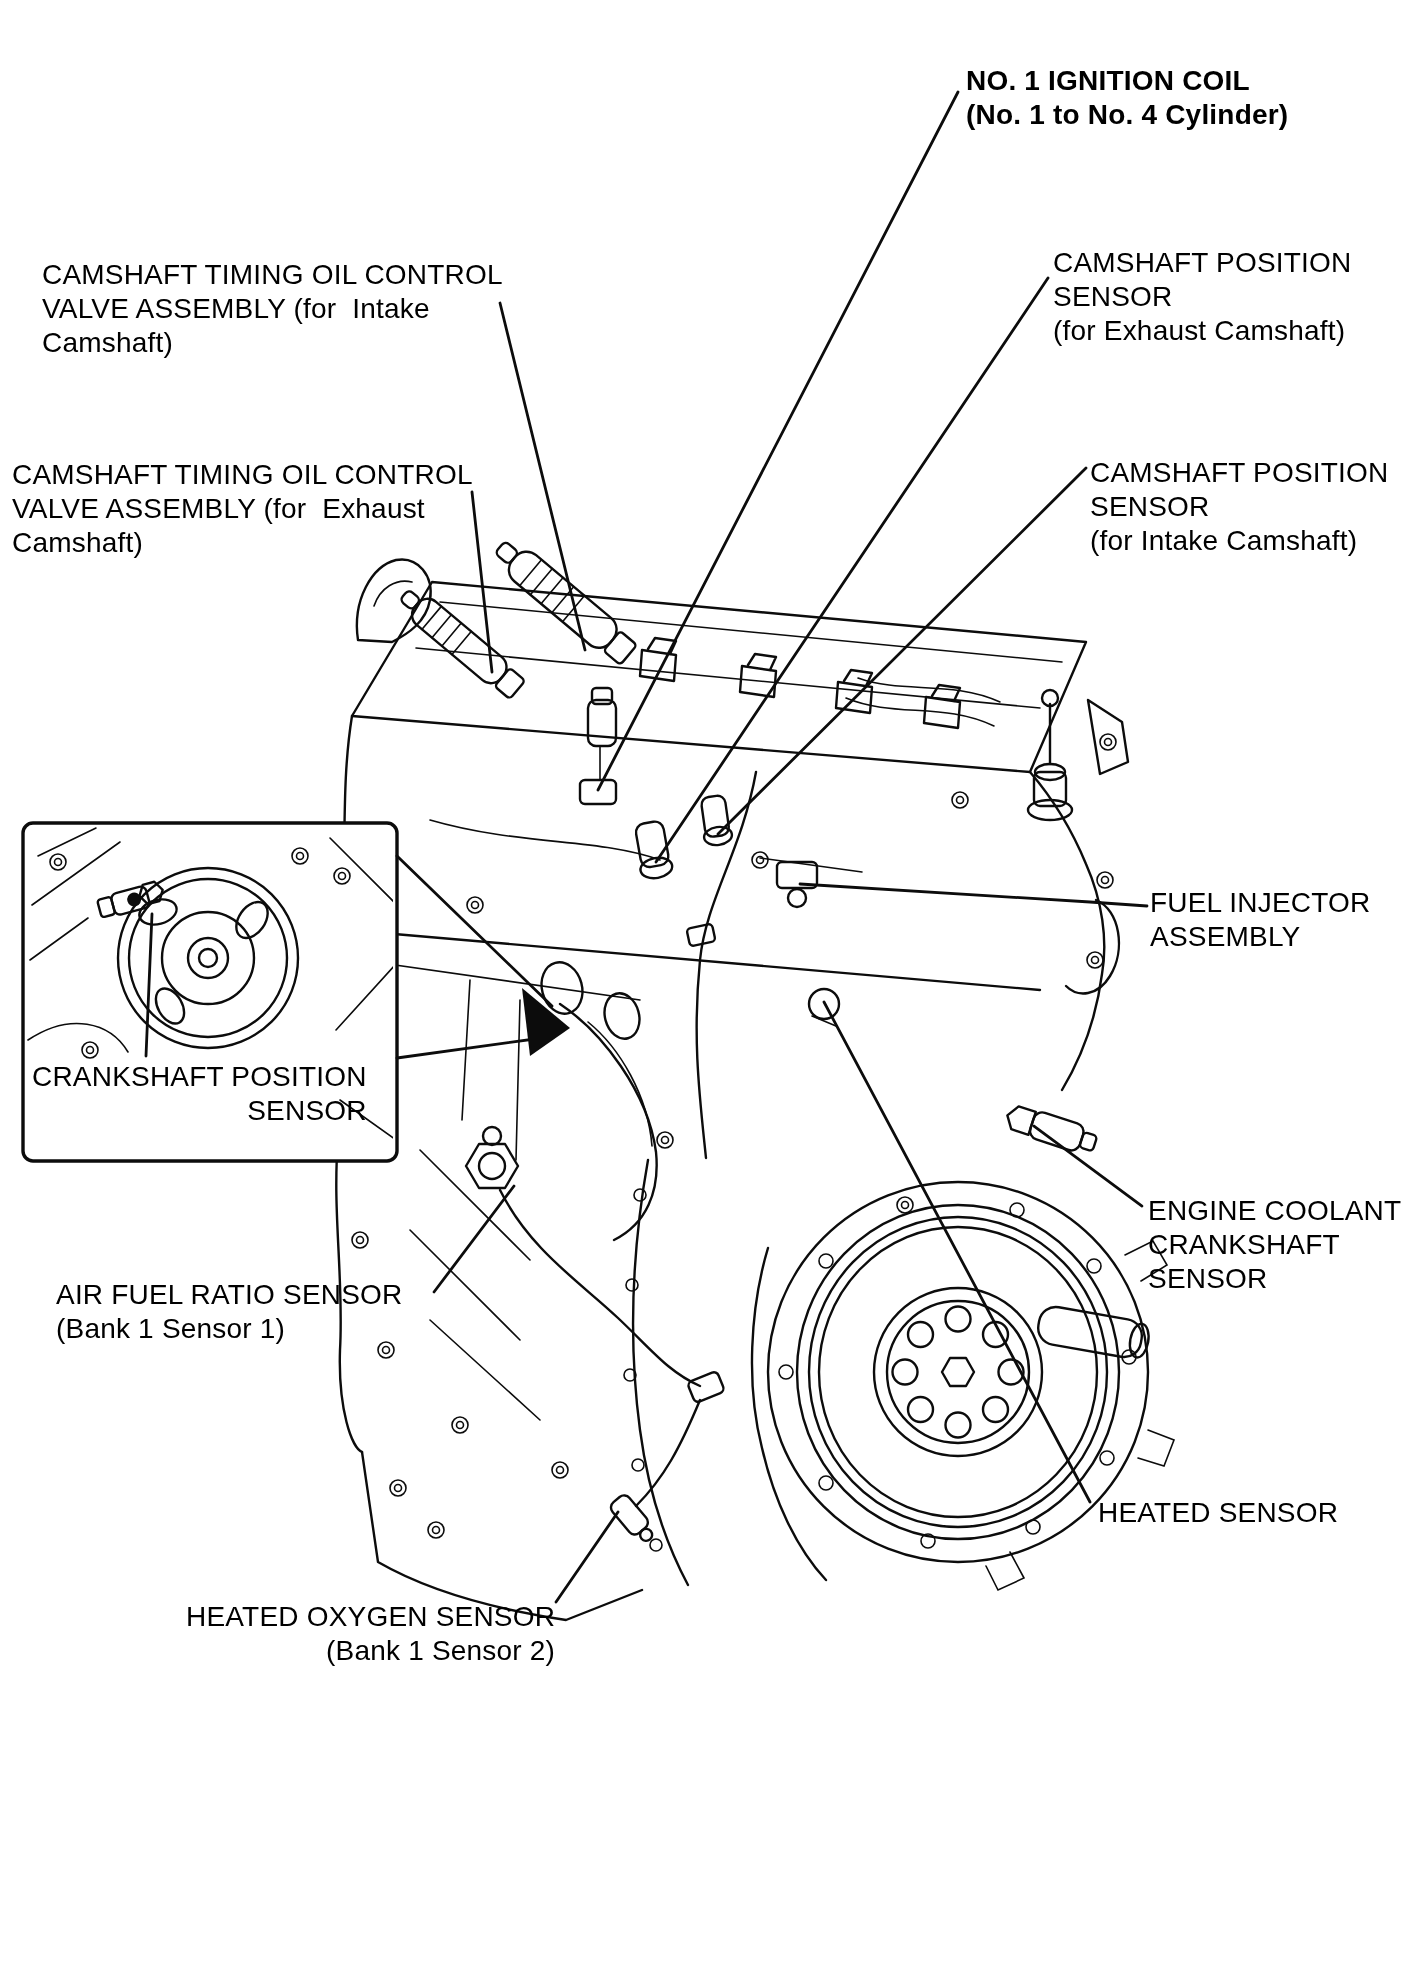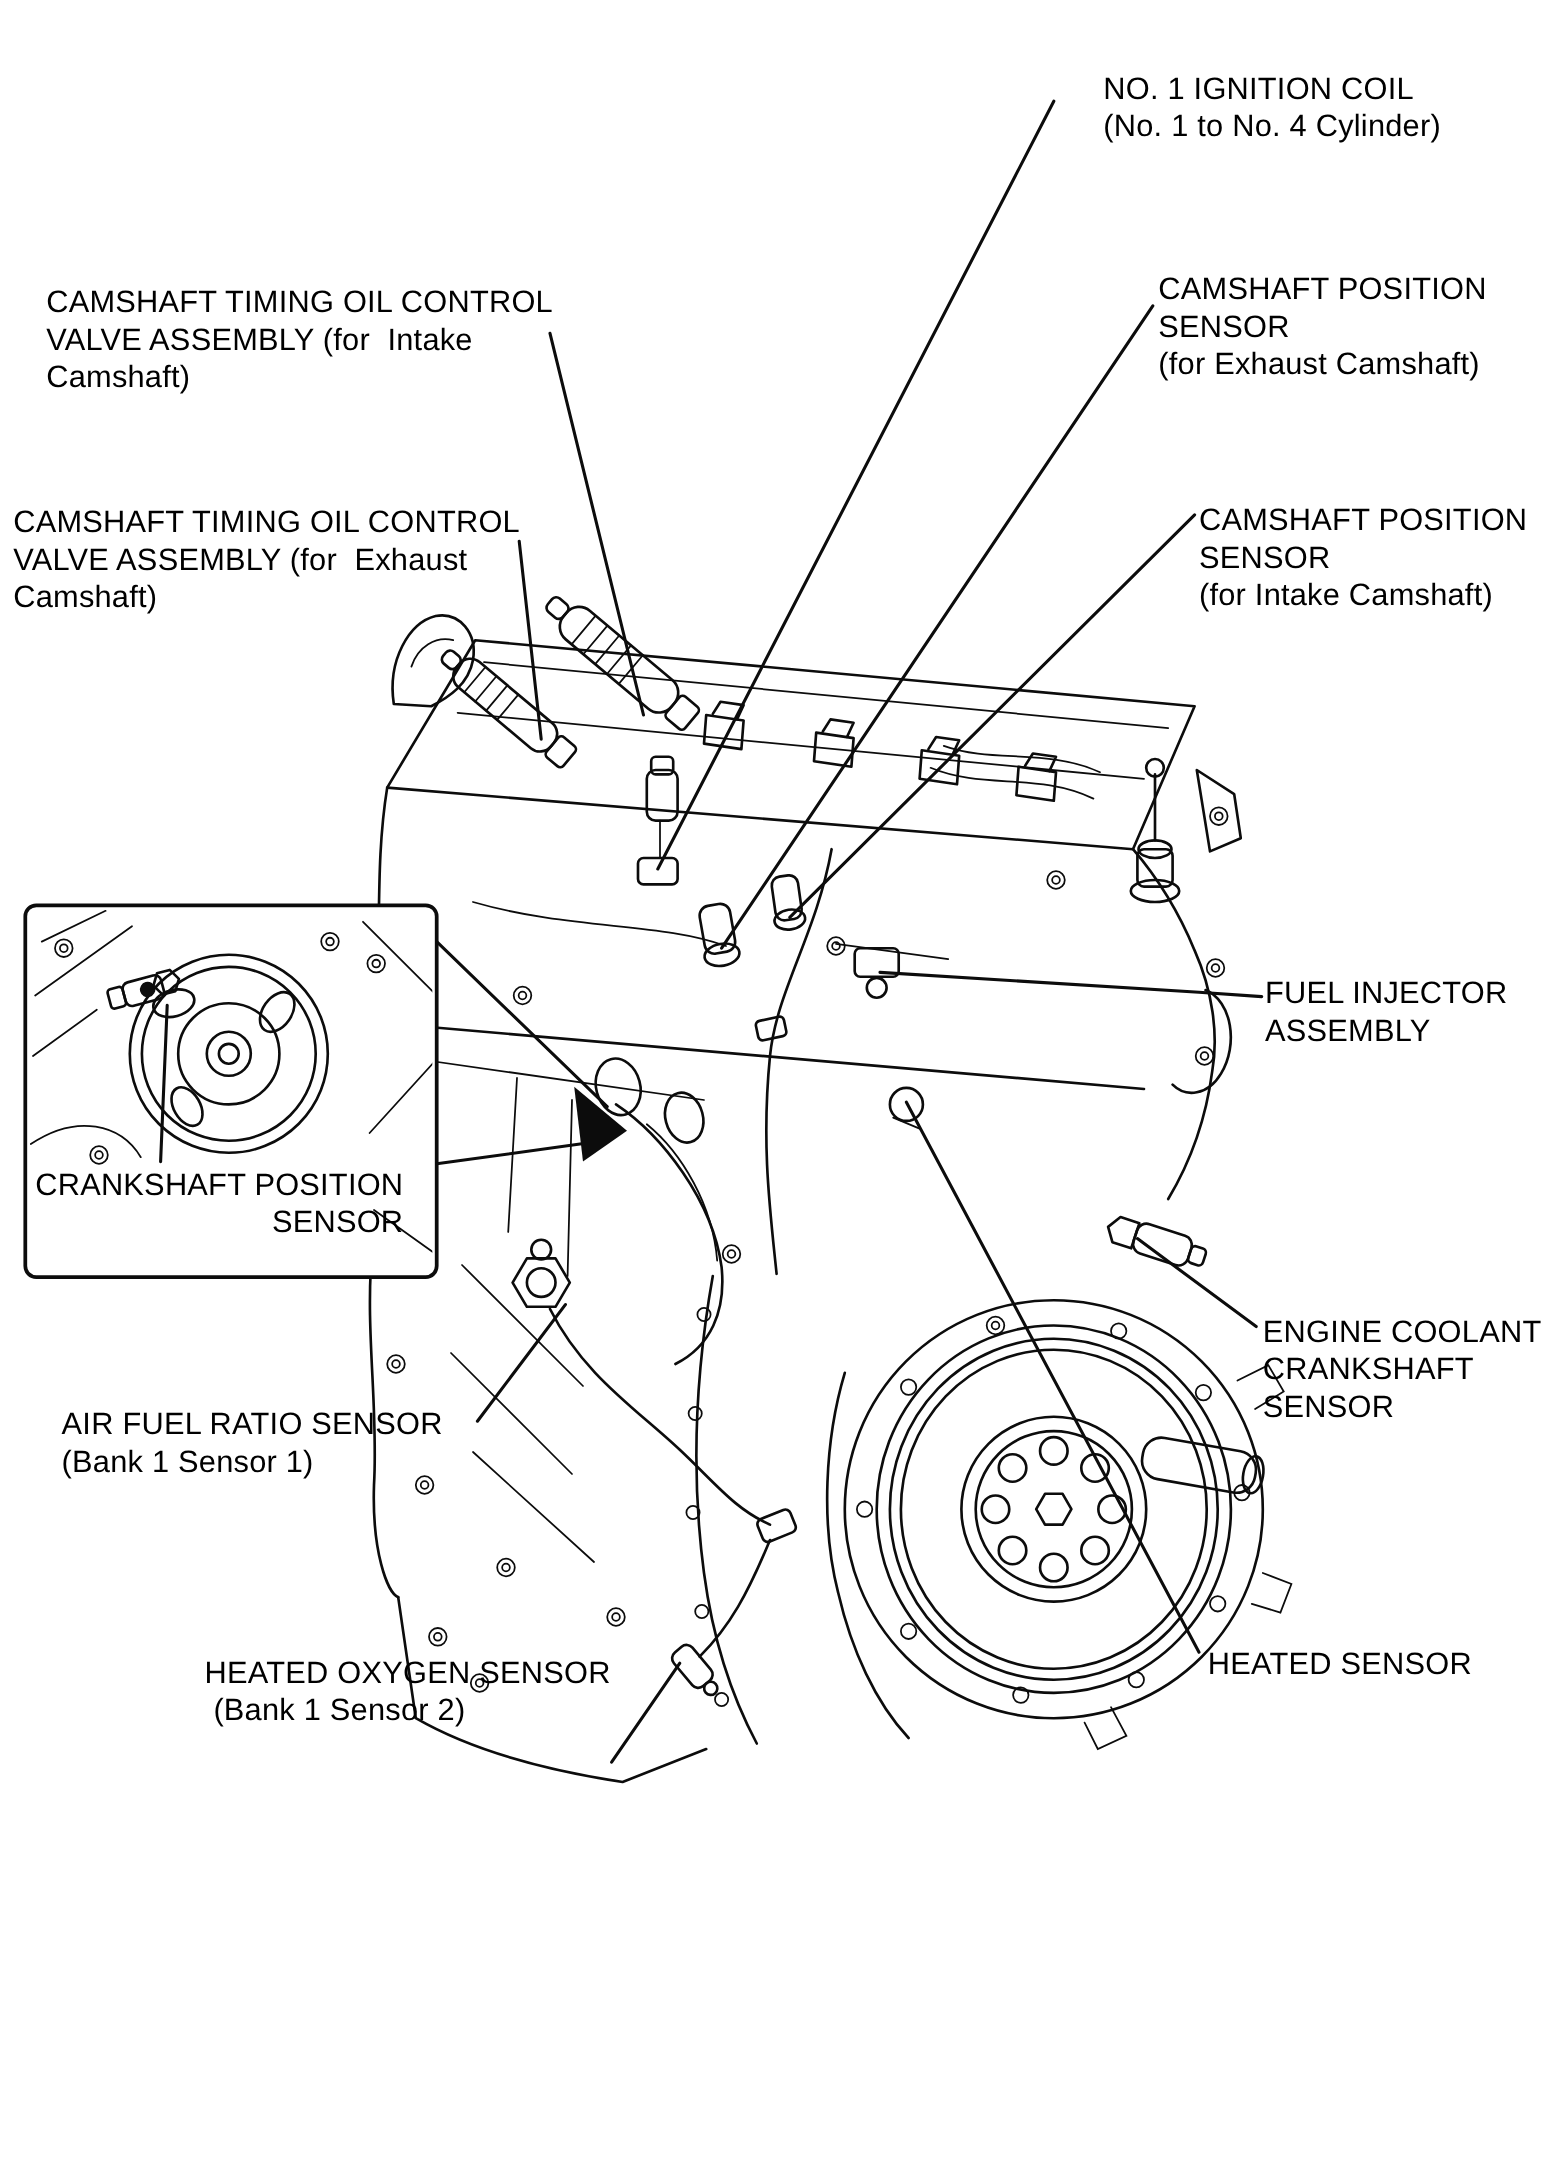--- a/index.html
+++ b/index.html
@@ -243,21 +243,21 @@
     <path class="leader" d="M434,1292 L514,1186"></path>
     <path class="leader" d="M556,1602 L618,1512"></path>
     <path class="leader" d="M152,914 L146,1056"></path>
 
     <path class="leader" d="M397,856 L552,1006"></path>
     <path class="leader" d="M397,1058 L542,1038"></path>
     <polygon class="fillk" points="570,1028 522,988 530,1056"></polygon>
   </g>
 </svg>
 
-  <div class="label" style="left:1003px;  top:64px;">NO. 1 IGNITION COIL
+  <div class="label" style="left:966px;  top:64px;font-weight:bold;">NO. 1 IGNITION COIL
 (No. 1 to No. 4 Cylinder)</div>
   <div class="label" style="left:42px;   top:258px;">CAMSHAFT TIMING OIL CONTROL
 VALVE ASSEMBLY (for  Intake
 Camshaft)</div>
   <div class="label" style="left:12px;   top:458px;">CAMSHAFT TIMING OIL CONTROL
 VALVE ASSEMBLY (for  Exhaust
 Camshaft)</div>
   <div class="label" style="left:1053px; top:246px;">CAMSHAFT POSITION
 SENSOR
 (for Exhaust Camshaft)</div>
@@ -267,15 +267,15 @@
   <div class="label" style="left:1150px; top:886px;">FUEL INJECTOR
 ASSEMBLY</div>
   <div class="label" style="left:32px;   top:1060px;text-align:right;">CRANKSHAFT POSITION
 SENSOR</div>
   <div class="label" style="left:1148px; top:1194px;">ENGINE COOLANT
 CRANKSHAFT
 SENSOR</div>
   <div class="label" style="left:56px;   top:1278px;">AIR FUEL RATIO SENSOR
 (Bank 1 Sensor 1)</div>
   <div class="label" style="left:1098px; top:1496px;">HEATED SENSOR</div>
-  <div class="label" style="left:186px;  top:1504px;">HEATED OXYGEN SENSOR
+  <div class="label" style="left:186px;  top:1600px;text-align:right;">HEATED OXYGEN SENSOR
  (Bank 1 Sensor 2)</div>
 </div>
 
 </body></html>

